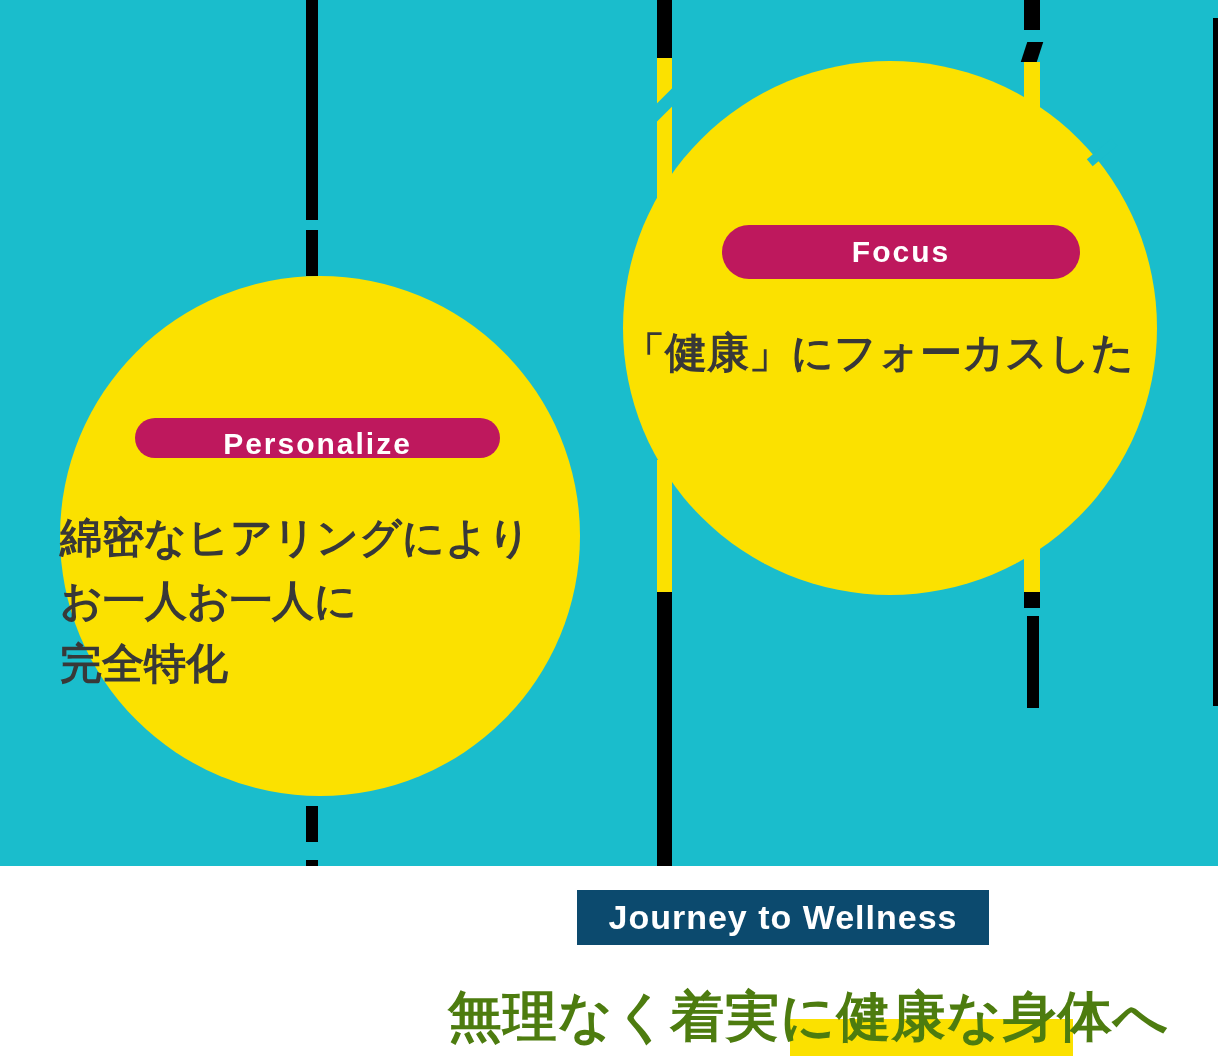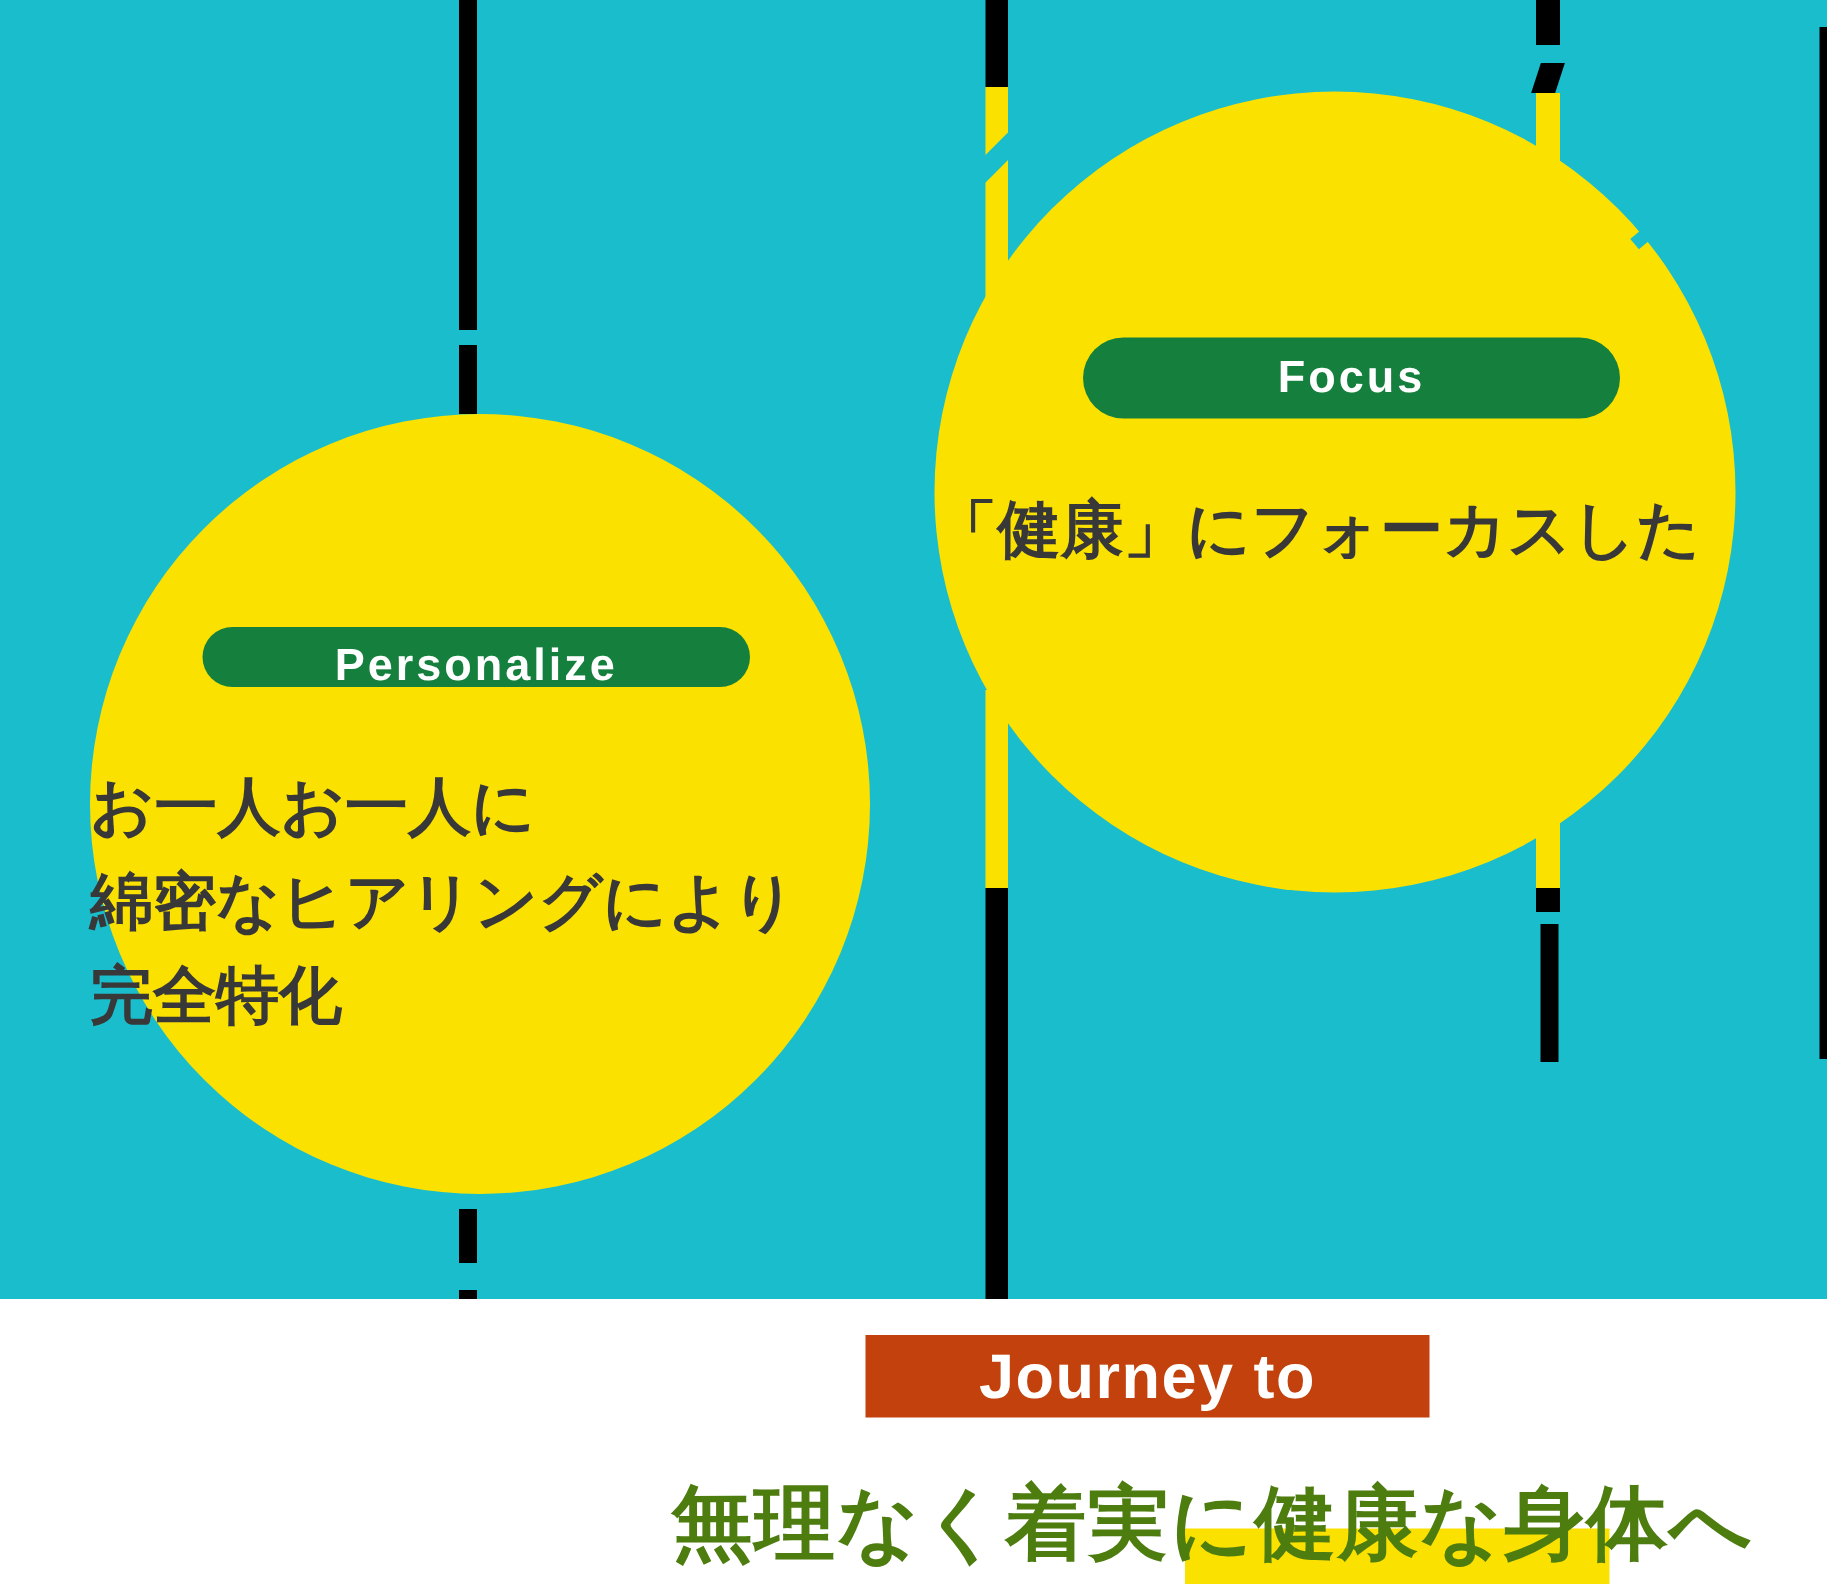--- a/index.html
+++ b/index.html
@@ -29,33 +29,33 @@
   .rB-tail{left:657px;top:460px;width:15px;height:132px;}
   .rC-top{left:1024px;top:62px;width:16px;height:48px;}
   .rC-tail{left:1024px;top:544px;width:16px;height:48px;}
   .slash-gap{left:634px;top:100px;width:58px;height:13px;background:#1ABDCC;transform:rotate(-45deg);z-index:2;}
   
   .balloon{background:#FBE100;border-radius:50%;z-index:3;}
   .balloon-left{left:60px;top:276px;width:520px;height:520px;}
   .balloon-right{left:623px;top:61px;width:534px;height:534px;}
   .edge-notch{left:1086px;top:148px;width:32px;height:9px;background:#1ABDCC;transform:rotate(-40deg);z-index:4;}
   
-  .pill{background:#15803d;color:#FFFFFF;text-align:center;z-index:5;
+  .pill{background:#be185d;color:#FFFFFF;text-align:center;z-index:5;
         font-weight:bold;letter-spacing:2px;}
   .pill-personalize{left:135px;top:418px;width:365px;height:40px;border-radius:26px;
         font-size:30px;line-height:52px;}
   .pill-focus{left:722px;top:225px;width:358px;height:54px;border-radius:27px;
         font-size:30px;line-height:54px;}
   
   .balloon-text{color:#383838;font-weight:bold;z-index:5;}
   .text-left{left:60px;top:506px;width:520px;font-size:42px;line-height:63px;}
   .text-right{left:623px;top:318px;width:534px;font-size:42px;line-height:69px;}
   
-  .badge{left:577px;top:890px;width:376px;height:55px;background:#c2410c;color:#FFFFFF;
-        text-align:center;font-size:42px;line-height:55px;font-weight:bold;letter-spacing:1px;z-index:5;}
+  .badge{left:577px;top:890px;width:412px;height:55px;background:#0c4a6e;color:#FFFFFF;
+        text-align:center;font-size:34px;line-height:55px;font-weight:bold;letter-spacing:1px;z-index:5;}
   .heading-highlight{left:790px;top:1019px;width:283px;height:37px;background:#FBE100;z-index:5;}
   .heading{left:369px;top:986px;width:800px;text-align:right;color:#4d7c0f;
         font-size:54px;line-height:60px;font-weight:bold;letter-spacing:1px;z-index:6;}
 </style>
 </head>
 <body>
 
 <div class="stage">
 
   <div class="abs teal-panel"></div>
@@ -77,22 +77,22 @@
   <div class="abs ribbon rC-top"></div>
   <div class="abs ribbon rC-tail"></div>
   <div class="abs slash-gap"></div>
 
   <div class="abs balloon balloon-left"></div>
   <div class="abs balloon balloon-right"></div>
   <div class="abs edge-notch"></div>
 
   <div class="abs pill pill-personalize">Personalize</div>
   <div class="abs balloon-text text-left">
+    <div>綿密なヒアリングにより</div>
     <div>お一人お一人に</div>
-    <div>綿密なヒアリングにより</div>
     <div>完全特化</div>
   </div>
 
   <div class="abs pill pill-focus">Focus</div>
   <div class="abs balloon-text text-right">
     <div>「健康」にフォーカスした</div>
   </div>
 
   <div class="abs badge">Journey to Wellness</div>
   <div class="abs heading-highlight"></div>

